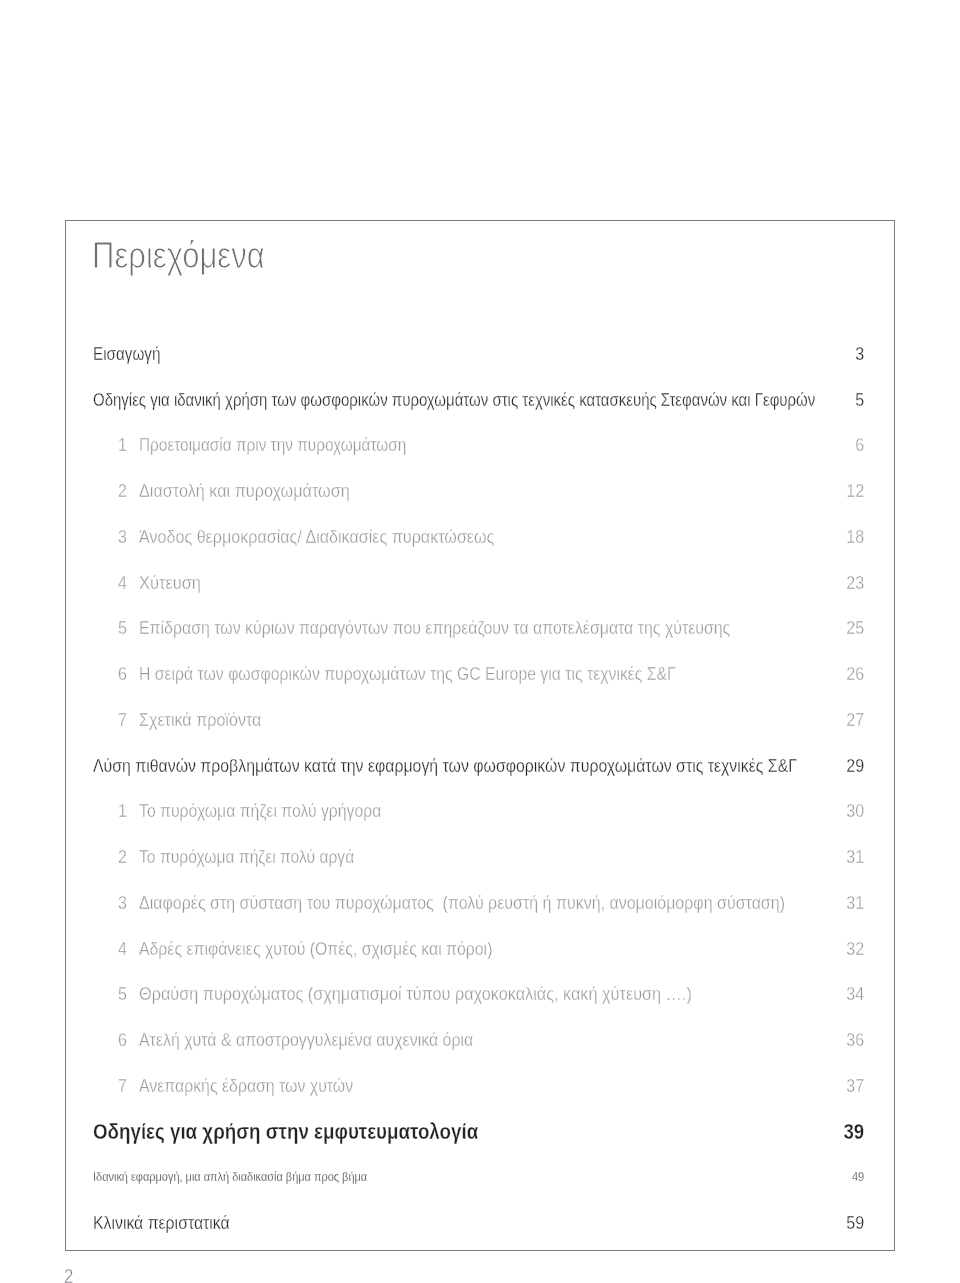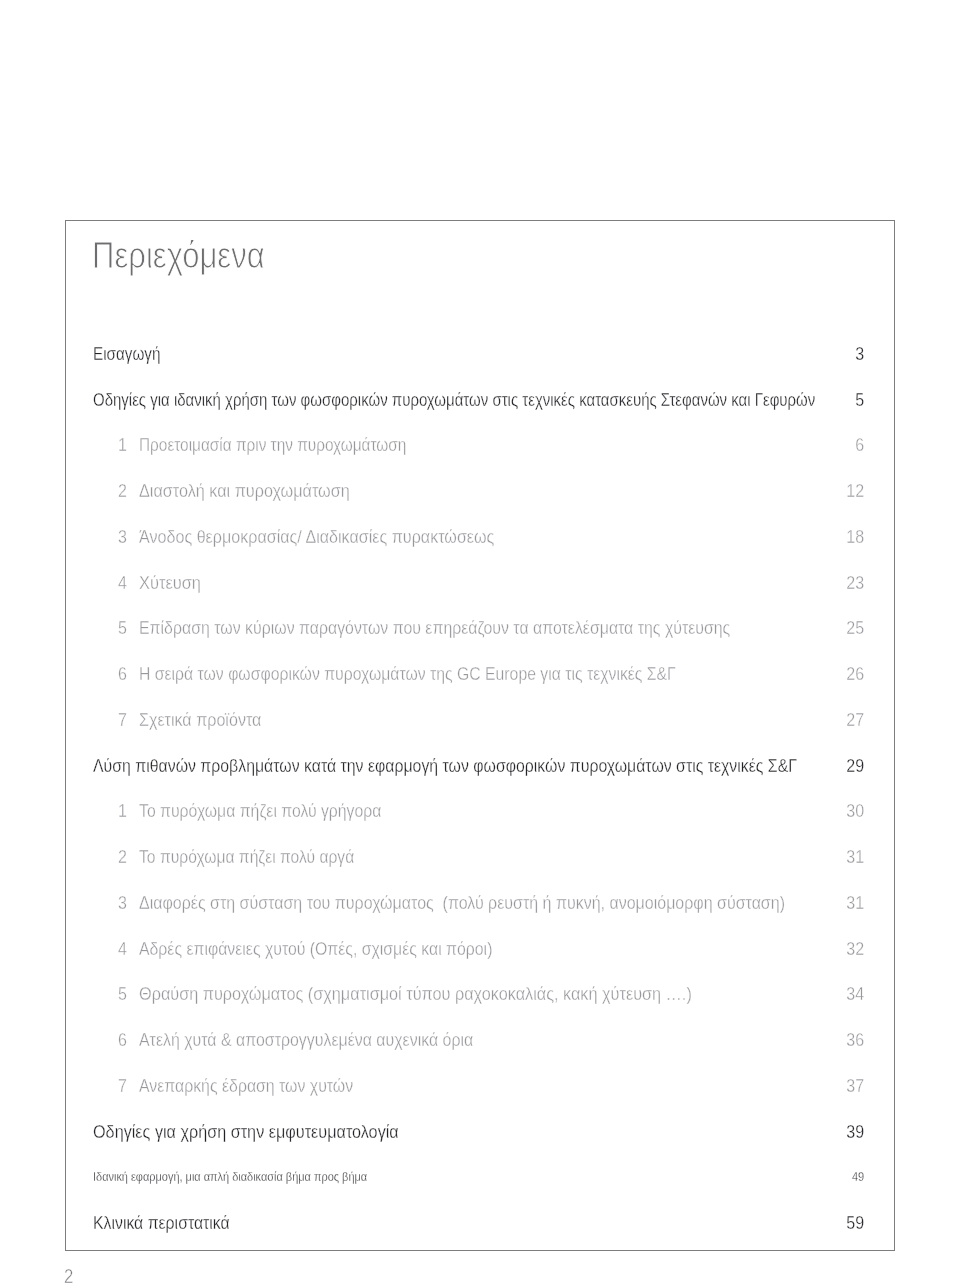--- a/index.html
+++ b/index.html
@@ -121,21 +121,21 @@
       <div class="row lvl2" style="top: 1030.04px; left: 0px; font-size: 19px; line-height: 19px; height: 19px; width: 960px;">
         <span class="num" style="left: 0px; width: 245.2px; text-align: center; transform-origin: 122.6px 0px; transform: scaleX(0.845);">6</span>
         <span class="txt" style="left: 139.2px; transform: scaleX(0.8376);">Ατελή χυτά &amp; αποστρογγυλεμένα αυχενικά όρια</span>
         <span class="pg" style="left: 0px; width: 864.2px; text-align: right; transform-origin: 864.2px 0px; transform: scaleX(0.845);">36</span>
       </div>
       <div class="row lvl2" style="top: 1075.78px; left: 0px; font-size: 19px; line-height: 19px; height: 19px; width: 960px;">
         <span class="num" style="left: 0px; width: 245.2px; text-align: center; transform-origin: 122.6px 0px; transform: scaleX(0.845);">7</span>
         <span class="txt" style="left: 139.2px; transform: scaleX(0.8346);">Ανεπαρκής έδραση των χυτών</span>
         <span class="pg" style="left: 0px; width: 864.2px; text-align: right; transform-origin: 864.2px 0px; transform: scaleX(0.845);">37</span>
       </div>
-      <div class="row lvl1" style="top: 1121.52px; left: 0px; font-size: 19px; line-height: 19px; height: 19px; width: 940px;">
+      <div class="row lvl1" style="top: 1121.52px; left: 0px; font-size: 22px; line-height: 19px; height: 19px; width: 940px; font-weight: bold;">
         <span class="txt" style="left: 92.9px; transform: scaleX(0.853);">Οδηγίες για χρήση στην εμφυτευματολογία</span>
         <span class="pg" style="left: 0px; width: 864.2px; text-align: right; transform-origin: 864.2px 0px; transform: scaleX(0.845);">39</span>
       </div>
       <div class="row lvl1" style="top: 1167.26px; left: 0px; font-size: 13px; line-height: 19px; height: 19px; width: 960px; text-decoration: underline;">
         <span class="txt" style="left: 92.9px; transform: scaleX(0.8425);">Ιδανική εφαρμογή, μια απλή διαδικασία βήμα προς βήμα</span>
         <span class="pg" style="left: 0px; width: 864.2px; text-align: right; transform-origin: 864.2px 0px; transform: scaleX(0.845);">49</span>
       </div>
       <div class="row lvl1" style="top: 1213px; left: 0px; font-size: 19px; line-height: 19px; height: 19px; width: 960px;">
         <span class="txt" style="left: 92.9px; transform: scaleX(0.8326);">Κλινικά περιστατικά</span>
         <span class="pg" style="left: 0px; width: 864.2px; text-align: right; transform-origin: 864.2px 0px; transform: scaleX(0.845);">59</span>

